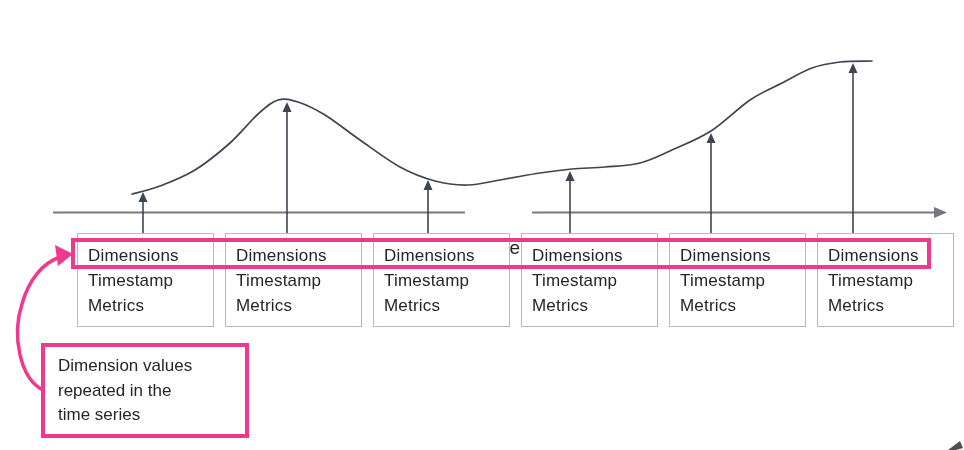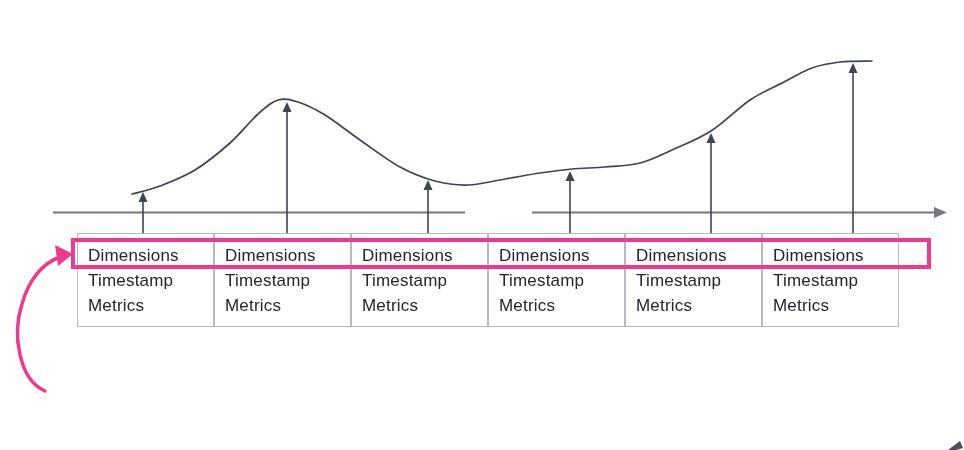--- a/index.html
+++ b/index.html
@@ -14,21 +14,21 @@
   .axis-line{stroke:var(--axis,#75787e);stroke-width:1.8;fill:none;}
   .ink-fill{fill:var(--ink,#3e4450);stroke:none;}
   .axis-fill{fill:var(--axis,#585c64);stroke:none;}
   .pink-line{stroke:var(--pink,#ed3a8c);stroke-width:3.5;fill:none;stroke-linecap:round;}
   .pink-fill{fill:var(--pink,#ed3a8c);stroke:none;}
   .time-label{
     position:absolute;top:197px;left:499px;transform:translateX(-50%);
     font-size:19px;color:#202329;z-index:2;letter-spacing:.3px;margin-top:40px;
   }
   .record-row{
-    position:absolute;left:77px;top:233px;display:flex;gap:0;z-index:2;
+    position:absolute;left:77px;top:233px;display:flex;gap:11px;z-index:2;
   }
   .record-box{
     box-sizing:border-box;width:137px;height:94px;background:#fff;
     border:1px solid var(--boxborder,#b6b9c0);
     padding:9px 0 0 10px;font-size:17px;line-height:25px;letter-spacing:.2px;
   }
   .record-box span{display:block;white-space:nowrap;}
   .dims-highlight{
     position:absolute;left:71px;top:238px;width:860px;height:31px;
     box-sizing:border-box;border:4px solid var(--pink,#ed3a8c);
@@ -105,14 +105,19 @@
     </div>
     <div class="record-box">
       <span>Dimensions</span>
       <span>Timestamp</span>
       <span>Metrics</span>
     </div>
   </div>
 
   <div class="dims-highlight"></div>
 
+  <div class="callout">
+    <span>Dimension values</span>
+    <span>repeated in the</span>
+    <span>time series</span>
+  </div>
 
 </div>
 
 </body></html>

